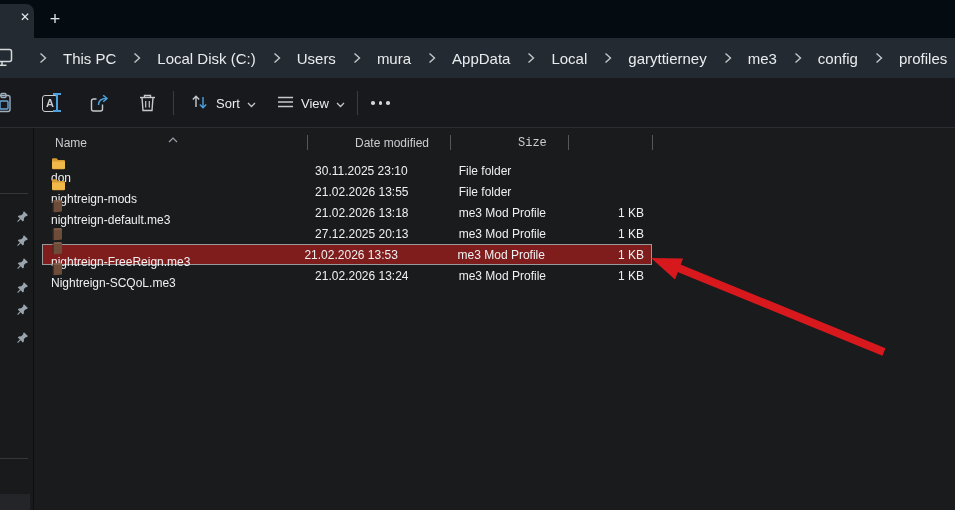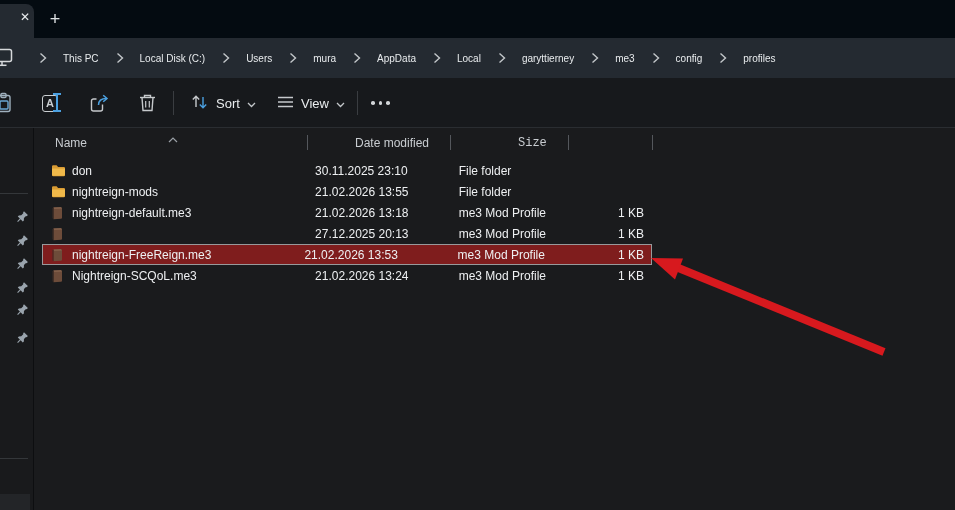--- a/index.html
+++ b/index.html
@@ -7,21 +7,21 @@
   .abs{position:absolute;}
   
   #titlebar{left:0;top:0;width:955px;height:38px;background:#040b11;}
   #tab{left:-12px;top:4px;width:46px;height:34px;background:#242a31;border-radius:8px 8px 0 0;}
   #tab-close{left:17px;top:9px;width:16px;height:16px;color:#e9ecee;font-size:12px;line-height:16px;text-align:center;cursor:default;}
   #new-tab{left:45px;top:7px;width:20px;height:24px;color:#dfe3e5;font-size:18px;font-weight:300;line-height:24px;text-align:center;}
   
   #addressbar{left:0;top:38px;width:955px;height:40px;background:#242a31;}
   #pc-icon{left:-9px;top:10px;}
   #breadcrumb{left:24px;top:0;height:40px;display:flex;align-items:center;}
-  .crumb-label{color:#e9ecee;font-size:10px;padding:4px 2px;white-space:nowrap;}
+  .crumb-label{color:#e9ecee;font-size:15px;padding:4px 2px;white-space:nowrap;}
   .crumb-chev{margin:0 14px 0 15px;display:flex;align-items:center;}
   
   #toolbar{left:0;top:78px;width:955px;height:50px;background:#17191c;border-bottom:1px solid #2a2d31;box-sizing:border-box;}
   .tbtn{position:absolute;top:13px;height:24px;display:flex;align-items:center;color:#e9ecee;font-size:13px;}
   .tb-divider{position:absolute;top:13px;width:1px;height:24px;background:#3a3d41;}
   .chev-down{margin-left:7px;}
   .tlabel{margin-left:7px;}
   
   #rename-box{position:relative;width:20px;height:20px;}
   #rename-rect{position:absolute;left:0;top:2px;width:14px;height:15px;border:1.4px solid #caced1;border-radius:3px;color:#caced1;
@@ -44,21 +44,21 @@
   .hcell{box-sizing:border-box;display:flex;align-items:center;}
   .hc-name{width:265px;padding-left:13px;}
   .hc-date{width:143px;padding-left:16px;}
   .hc-type{width:118px;padding-left:9px;}
   .hc-size{width:84px;padding-left:4px;font-family:Liberation Mono, monospace;}
   .hdiv{position:absolute;top:7px;width:1px;height:15px;background:#54575c;}
   #rows{position:absolute;left:7px;top:32px;width:610px;}
   .row{box-sizing:border-box;width:610px;height:21px;display:flex;align-items:center;color:#eef0f2;font-size:12px;border:1px solid transparent;}
   .row.selected{background:#7f1d1d;border-color:#98999b;gap:32px;}
   .cell{box-sizing:border-box;overflow:hidden;white-space:nowrap;}
-  .c-name{width:265px;display:flex;align-items:flex-start;padding-left:8px;}
+  .c-name{width:265px;display:flex;align-items:flex-start;padding-left:8px;flex-direction:column;}
   .ficon{width:15px;height:14px;margin-right:6px;display:flex;align-items:center;}
   .c-date{width:143px;padding-left:8px;}
   .c-type{width:118px;padding-left:9px;}
   .c-size{width:84px;text-align:right;padding-right:7px;}
   
   #arrow-overlay{left:0;top:0;width:955px;height:510px;pointer-events:none;}
 </style>
 </head>
 <body>
 

